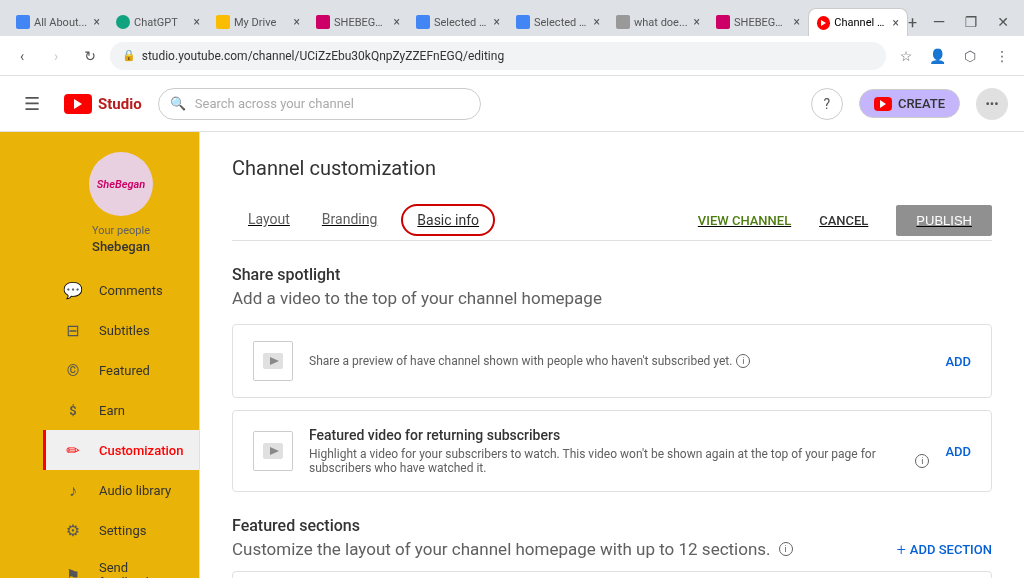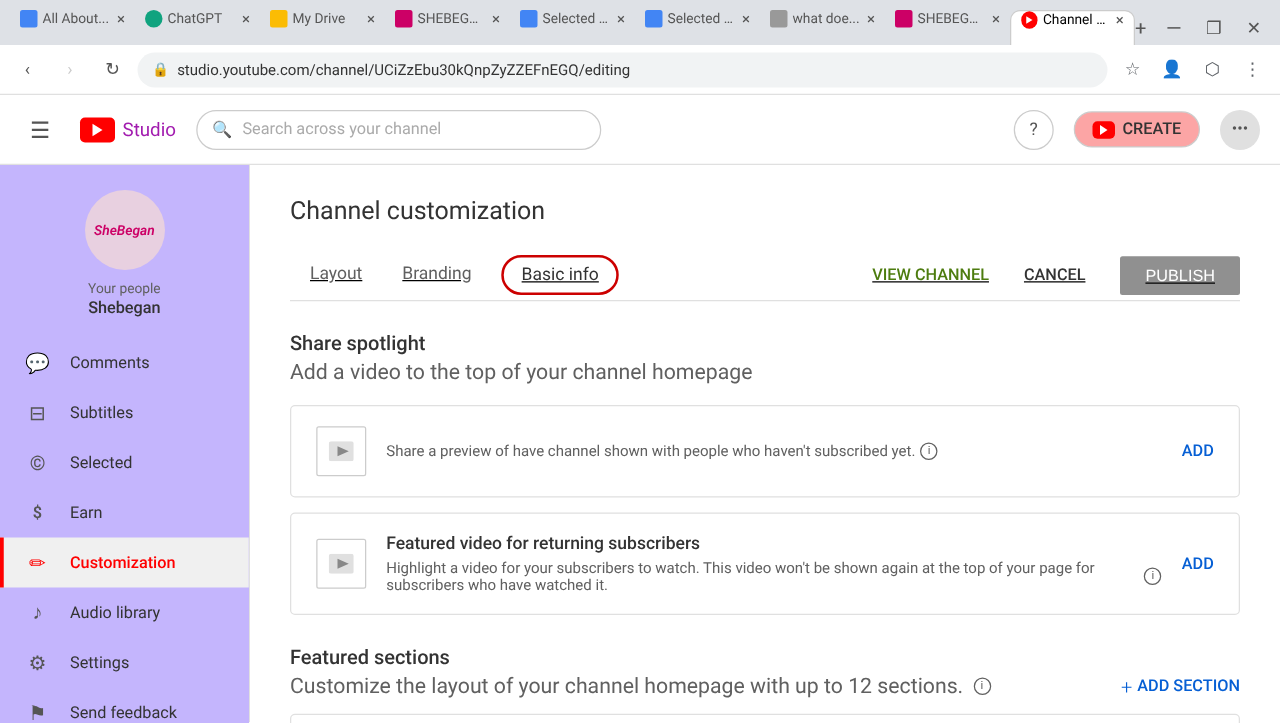--- a/index.html
+++ b/index.html
@@ -1,55 +1,55 @@
 <!DOCTYPE html>
 <html><head>
   <meta charset="utf-8">
   <style>
     * { margin: 0; padding: 0; box-sizing: border-box; }
     body { font-family: 'Roboto', Arial, sans-serif; font-size: 13px; background: #fff; width: 1024px; height: 578px; overflow: hidden; }
 
     
     .browser-chrome { background: #dee1e6; height: 36px; display: flex; align-items: center; padding: 0 8px; gap: 4px; }
     .browser-tabs { display: flex; align-items: flex-end; height: 36px; flex: 1; overflow: hidden; }
-    .browser-tab { background: #fff; height: 28px; display: flex; padding: 0 8px; border-radius: 8px 8px 0 0; font-size: 11px; gap: 4px; max-width: 140px; min-width: 100px; position: relative; border: 1px solid #ccc; border-bottom: none; }
+    .browser-tab { background: #fff; height: 28px; display: flex; align-items: center; padding: 0 8px; border-radius: 8px 8px 0 0; font-size: 11px; gap: 4px; max-width: 140px; min-width: 100px; position: relative; border: 1px solid #ccc; border-bottom: none; }
     .browser-tab.inactive { background: #dee1e6; border: none; color: #555; }
     .browser-tab .tab-favicon { width: 14px; height: 14px; border-radius: 2px; flex-shrink: 0; }
     .browser-tab .tab-label { overflow: hidden; white-space: nowrap; text-overflow: ellipsis; font-size: 11px; }
     .browser-tab .tab-close { margin-left: auto; color: #555; cursor: pointer; font-size: 12px; }
     .tab-favicon-yt { background: #ff0000; border-radius: 50%; width: 14px; height: 14px; display: flex; align-items: center; justify-content: center; }
     .new-tab-btn { width: 28px; height: 28px; display: flex; align-items: center; justify-content: center; border-radius: 50%; cursor: pointer; font-size: 16px; color: #555; }
     .browser-nav { display: flex; align-items: center; gap: 6px; padding: 0 8px; background: #fff; height: 40px; border-bottom: 1px solid #e0e0e0; }
     .nav-btn { width: 28px; height: 28px; display: flex; align-items: center; justify-content: center; border-radius: 50%; cursor: pointer; color: #555; font-size: 14px; }
     .address-bar { flex: 1; height: 28px; background: #f1f3f4; border-radius: 14px; display: flex; align-items: center; padding: 0 12px; font-size: 12px; color: #333; gap: 6px; }
     .address-bar-icon { color: #5f6368; font-size: 11px; }
     .browser-actions { display: flex; gap: 4px; align-items: center; }
     .browser-action-btn { width: 28px; height: 28px; display: flex; align-items: center; justify-content: center; border-radius: 50%; cursor: pointer; color: #5f6368; font-size: 14px; }
 
     
     .yt-studio { display: flex; flex-direction: column; height: calc(578px - 76px); background: #fff; }
     .yt-header { height: 56px; display: flex; align-items: center; padding: 0 16px; gap: 16px; border-bottom: 1px solid #e0e0e0; background: #fff; }
     .hamburger-btn { width: 32px; height: 32px; display: flex; align-items: center; justify-content: center; cursor: pointer; border-radius: 50%; color: #555; font-size: 18px; }
     .yt-logo { display: flex; align-items: center; gap: 6px; }
     .yt-logo-icon { width: 28px; height: 20px; background: #ff0000; border-radius: 4px; display: flex; align-items: center; justify-content: center; }
     .yt-logo-play { width: 0; height: 0; border-left: 8px solid #fff; border-top: 5px solid transparent; border-bottom: 5px solid transparent; }
-    .yt-logo-text { font-size: 15px; font-weight: 400; color: #a21caf; }
+    .yt-logo-text { font-size: 15px; font-weight: 700; color: #b91c1c; }
     .yt-search { flex: 1; max-width: 400px; height: 32px; border: 1px solid #ccc; border-radius: 16px; display: flex; align-items: center; padding: 0 12px; gap: 8px; font-size: 13px; color: #aaa; }
     .header-spacer { flex: 1; }
     .help-btn { width: 32px; height: 32px; border-radius: 50%; border: 1px solid #ccc; display: flex; align-items: center; justify-content: center; cursor: pointer; color: #555; font-size: 14px; }
-    .create-btn { display: flex; align-items: center; gap: 6px; background: #fca5a5; border: 1px solid #ccc; border-radius: 18px; padding: 6px 14px; cursor: pointer; font-size: 13px; font-weight: 500; color: #333; }
+    .create-btn { display: flex; align-items: center; gap: 6px; background: #c4b5fd; border: 1px solid #ccc; border-radius: 18px; padding: 6px 14px; cursor: pointer; font-size: 13px; font-weight: 500; color: #333; }
     .create-icon { background: #ff0000; border-radius: 4px; width: 18px; height: 14px; display: flex; align-items: center; justify-content: center; }
     .create-icon-play { width: 0; height: 0; border-left: 6px solid #fff; border-top: 4px solid transparent; border-bottom: 4px solid transparent; }
     .more-btn { width: 32px; height: 32px; border-radius: 50%; display: flex; align-items: center; justify-content: center; cursor: pointer; background: #e0e0e0; color: #555; }
 
     
     .main-content { display: flex; flex: 1; overflow: hidden; }
 
     
-    .sidebar { width: 200px; flex-shrink: 0; border-right: 1px solid #e0e0e0; display: flex; flex-direction: column; overflow-y: auto; background: #c4b5fd; }
+    .sidebar { width: 200px; flex-shrink: 0; border-right: 1px solid #e0e0e0; display: flex; flex-direction: column; overflow-y: auto; background: #eab308; padding-left: 43px; }
     .channel-info { display: flex; flex-direction: column; align-items: center; padding: 20px 12px 16px; }
     .channel-avatar { width: 64px; height: 64px; border-radius: 50%; background: #e8d0e0; display: flex; align-items: center; justify-content: center; overflow: hidden; margin-bottom: 8px; }
     .channel-avatar-text { font-size: 11px; color: #cc0066; font-weight: 600; font-style: italic; }
     .channel-label { font-size: 11px; color: #606060; margin-bottom: 2px; }
     .channel-name { font-size: 13px; font-weight: 500; color: #333; }
     .sidebar-nav { display: flex; flex-direction: column; }
     .sidebar-item { display: flex; align-items: center; gap: 16px; padding: 10px 20px; cursor: pointer; color: #333; font-size: 13px; }
     .sidebar-item.active { background: #f0f0f0; font-weight: 500; color: #ff0000; border-left: 3px solid #ff0000; padding-left: 17px; }
     .sidebar-icon { width: 20px; height: 20px; display: flex; align-items: center; justify-content: center; color: #555; font-size: 16px; flex-shrink: 0; }
     .sidebar-item.active .sidebar-icon { color: #ff0000; }
@@ -211,21 +211,21 @@
         <div class="sidebar-item">
           <div class="sidebar-icon">💬</div>
           <span>Comments</span>
         </div>
         <div class="sidebar-item">
           <div class="sidebar-icon">⊟</div>
           <span>Subtitles</span>
         </div>
         <div class="sidebar-item">
           <div class="sidebar-icon">©</div>
-          <span>Selected</span>
+          <span>Featured</span>
         </div>
         <div class="sidebar-item">
           <div class="sidebar-icon" style="font-size:13px;font-weight:600;">$</div>
           <span>Earn</span>
         </div>
         <div class="sidebar-item active">
           <div class="sidebar-icon">✏</div>
           <span>Customization</span>
         </div>
         <div class="sidebar-item">

